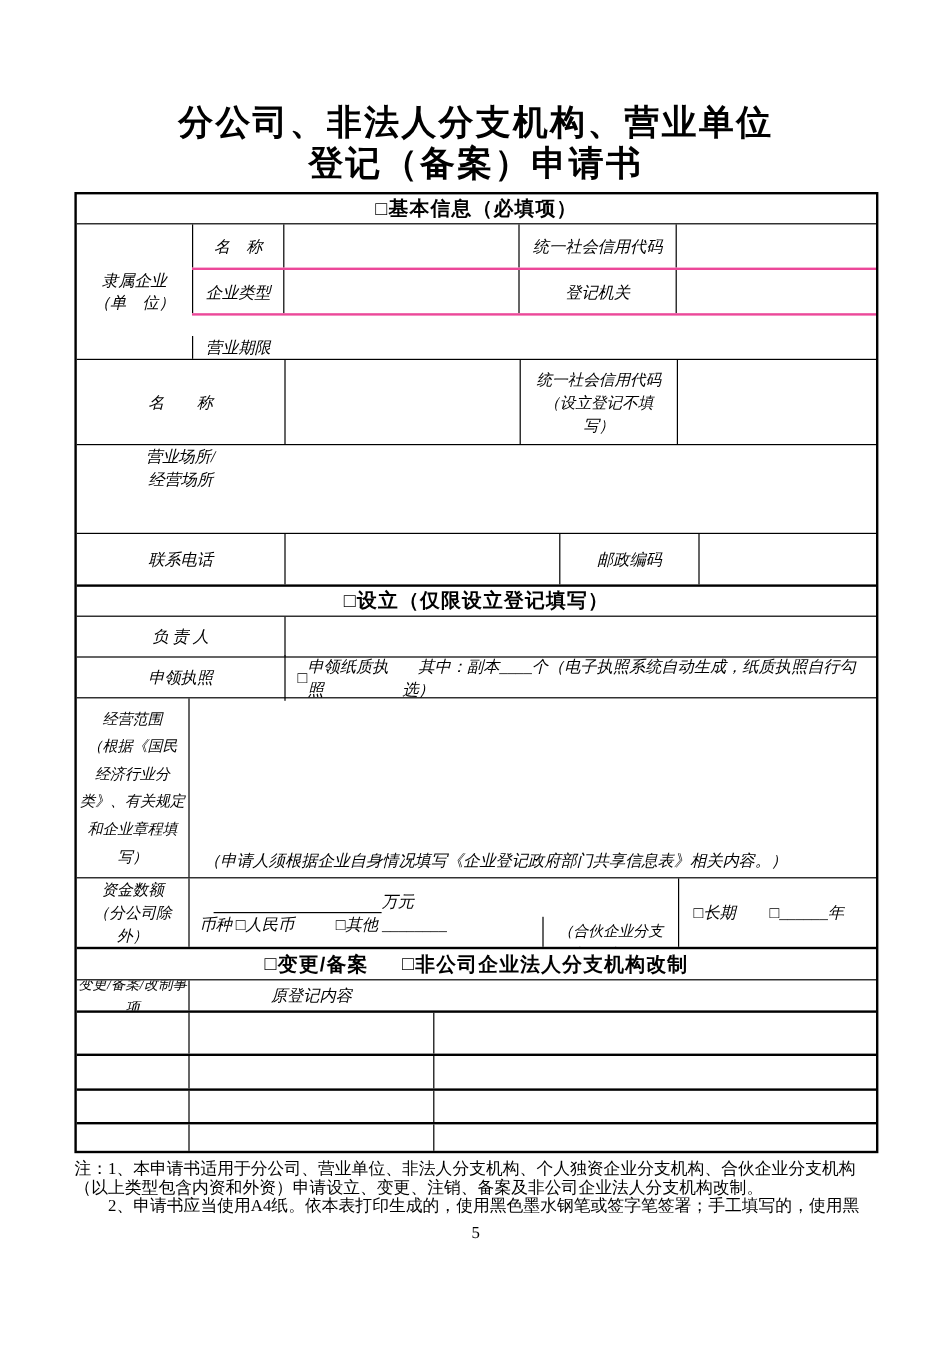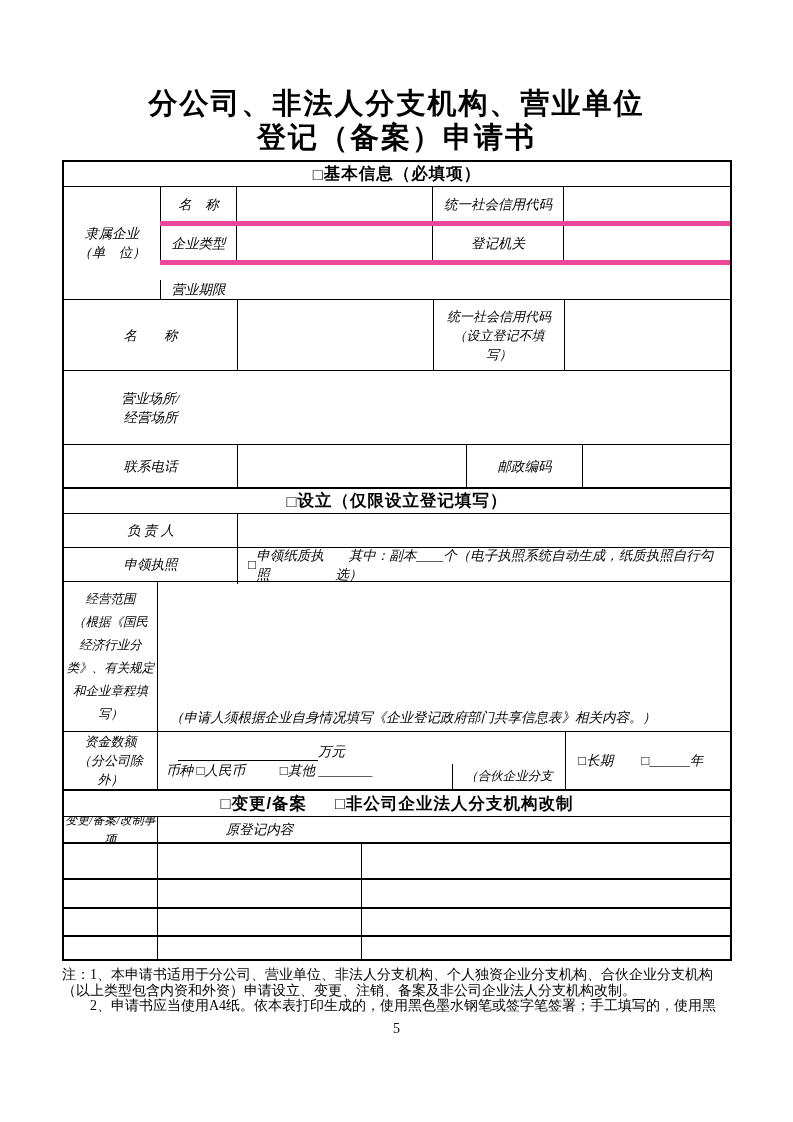--- a/index.html
+++ b/index.html
@@ -10,21 +10,21 @@
   .r{display:flex;border-top:1px solid #000;align-items:stretch;box-sizing:border-box;}
   .r.first{border-top:none;}
   .r.t2{border-top:2px solid #000;}
   .c{border-left:1px solid #000;display:flex;align-items:center;justify-content:center;
      text-align:center;font-size:13.5px;line-height:19px;box-sizing:border-box;overflow:hidden;font-style:italic;}
   .c.noleft{border-left:none;}
   .c.left{justify-content:flex-start;text-align:left;}
   .sechdr{justify-content:center;font-family:"Liberation Sans",sans-serif;font-weight:bold;
           font-size:16.5px;letter-spacing:1px;align-items:center;display:flex;width:100%;}
   .sub{flex:1;display:flex;flex-direction:column;}
-  .subr{display:flex;flex:1;border-top:5px solid #ec4899;box-sizing:border-box;}
+  .subr{display:flex;flex:1;border-top:2px solid #ec4899;box-sizing:border-box;}
   .subr.first{border-top:none;}
   .w-c1{width:96px;}
   .w-c2{width:76px;}
   .w-v1{width:196px;}
   .w-cred{width:131px;}
   .w-label{width:173px;}
   .w-phone{width:229px;}
   .w-post{width:116px;}
   .w-scope{width:93px;}
   .w-cap{width:295px;}
@@ -95,21 +95,21 @@
       <div class="c w-cred" style="font-size:13px;">
           <div>
             <div>统一社会信用代码</div>
             <div>（设立登记不填</div>
             <div>写）</div>
           </div>
         </div>
       <div class="c flex1"></div>
     </div>
 
-    <div class="r" style="height:74px;">
+    <div class="r" style="height:74px;flex-direction:column;">
       <div class="c noleft w-label">
           <div>
             <div>营业场所/</div>
             <div>经营场所</div>
           </div>
         </div>
     </div>
 
     <div class="r" style="height:43px;">
       <div class="c noleft w-label">联系电话</div>

